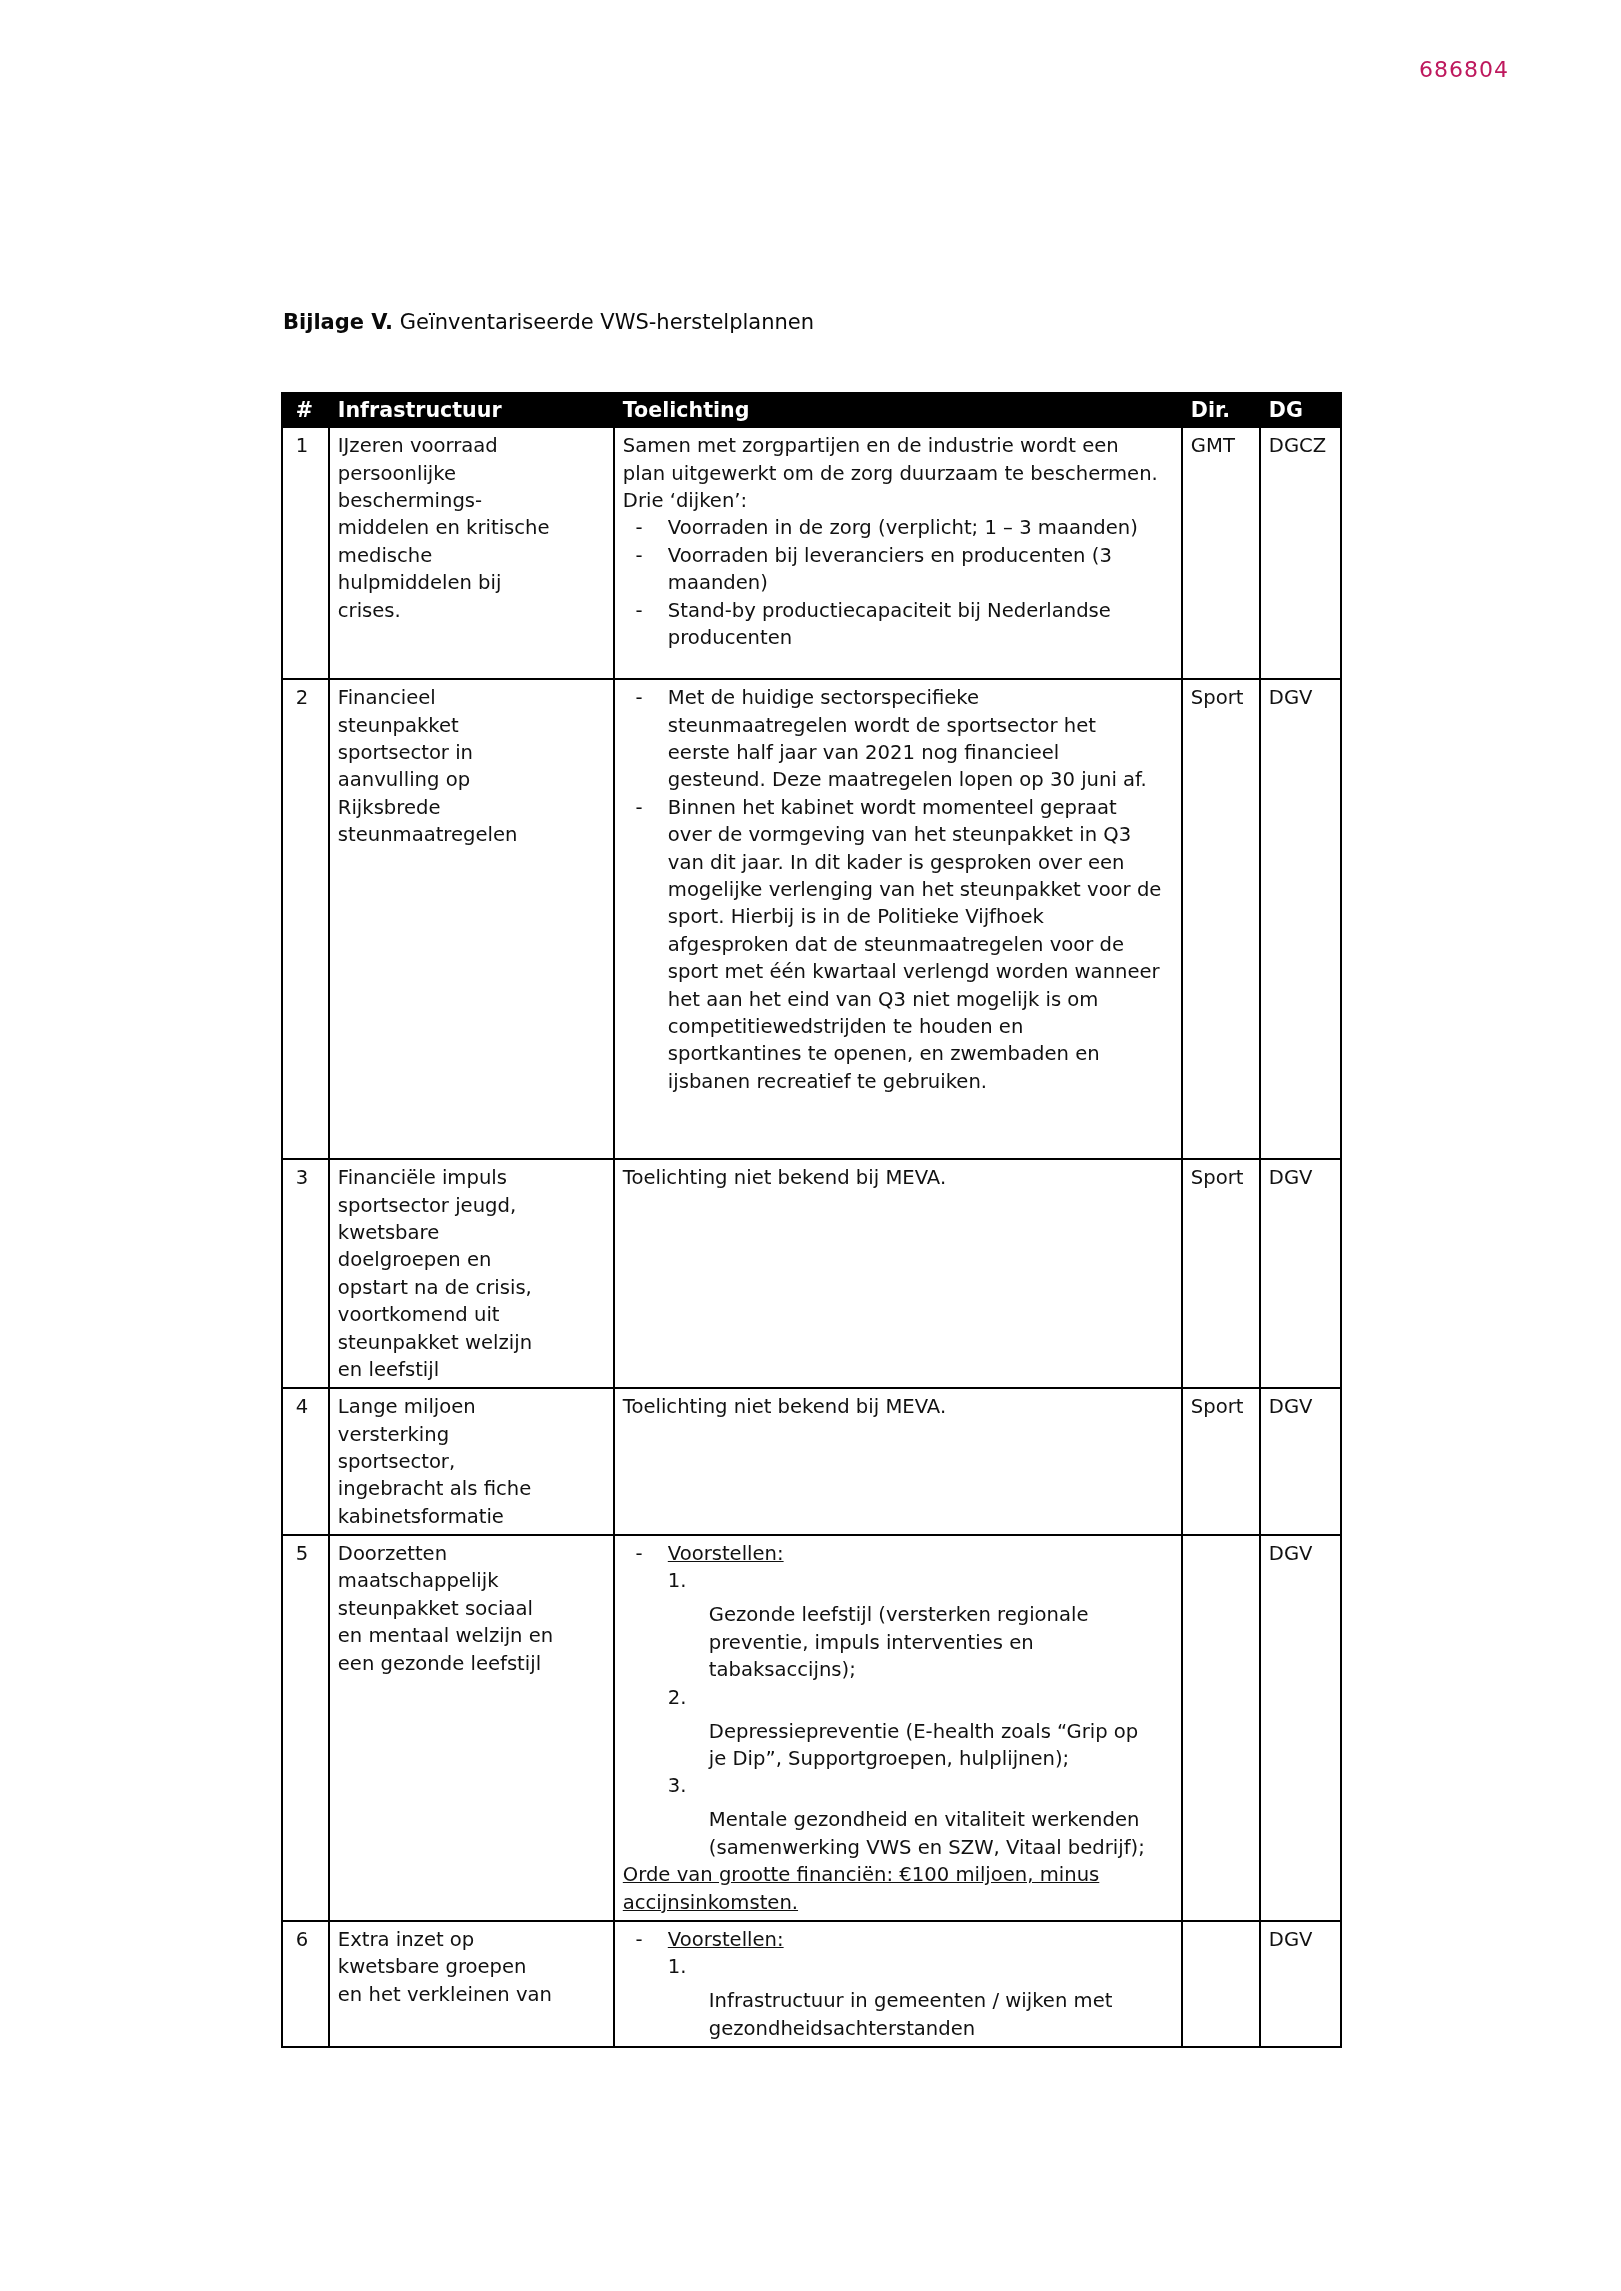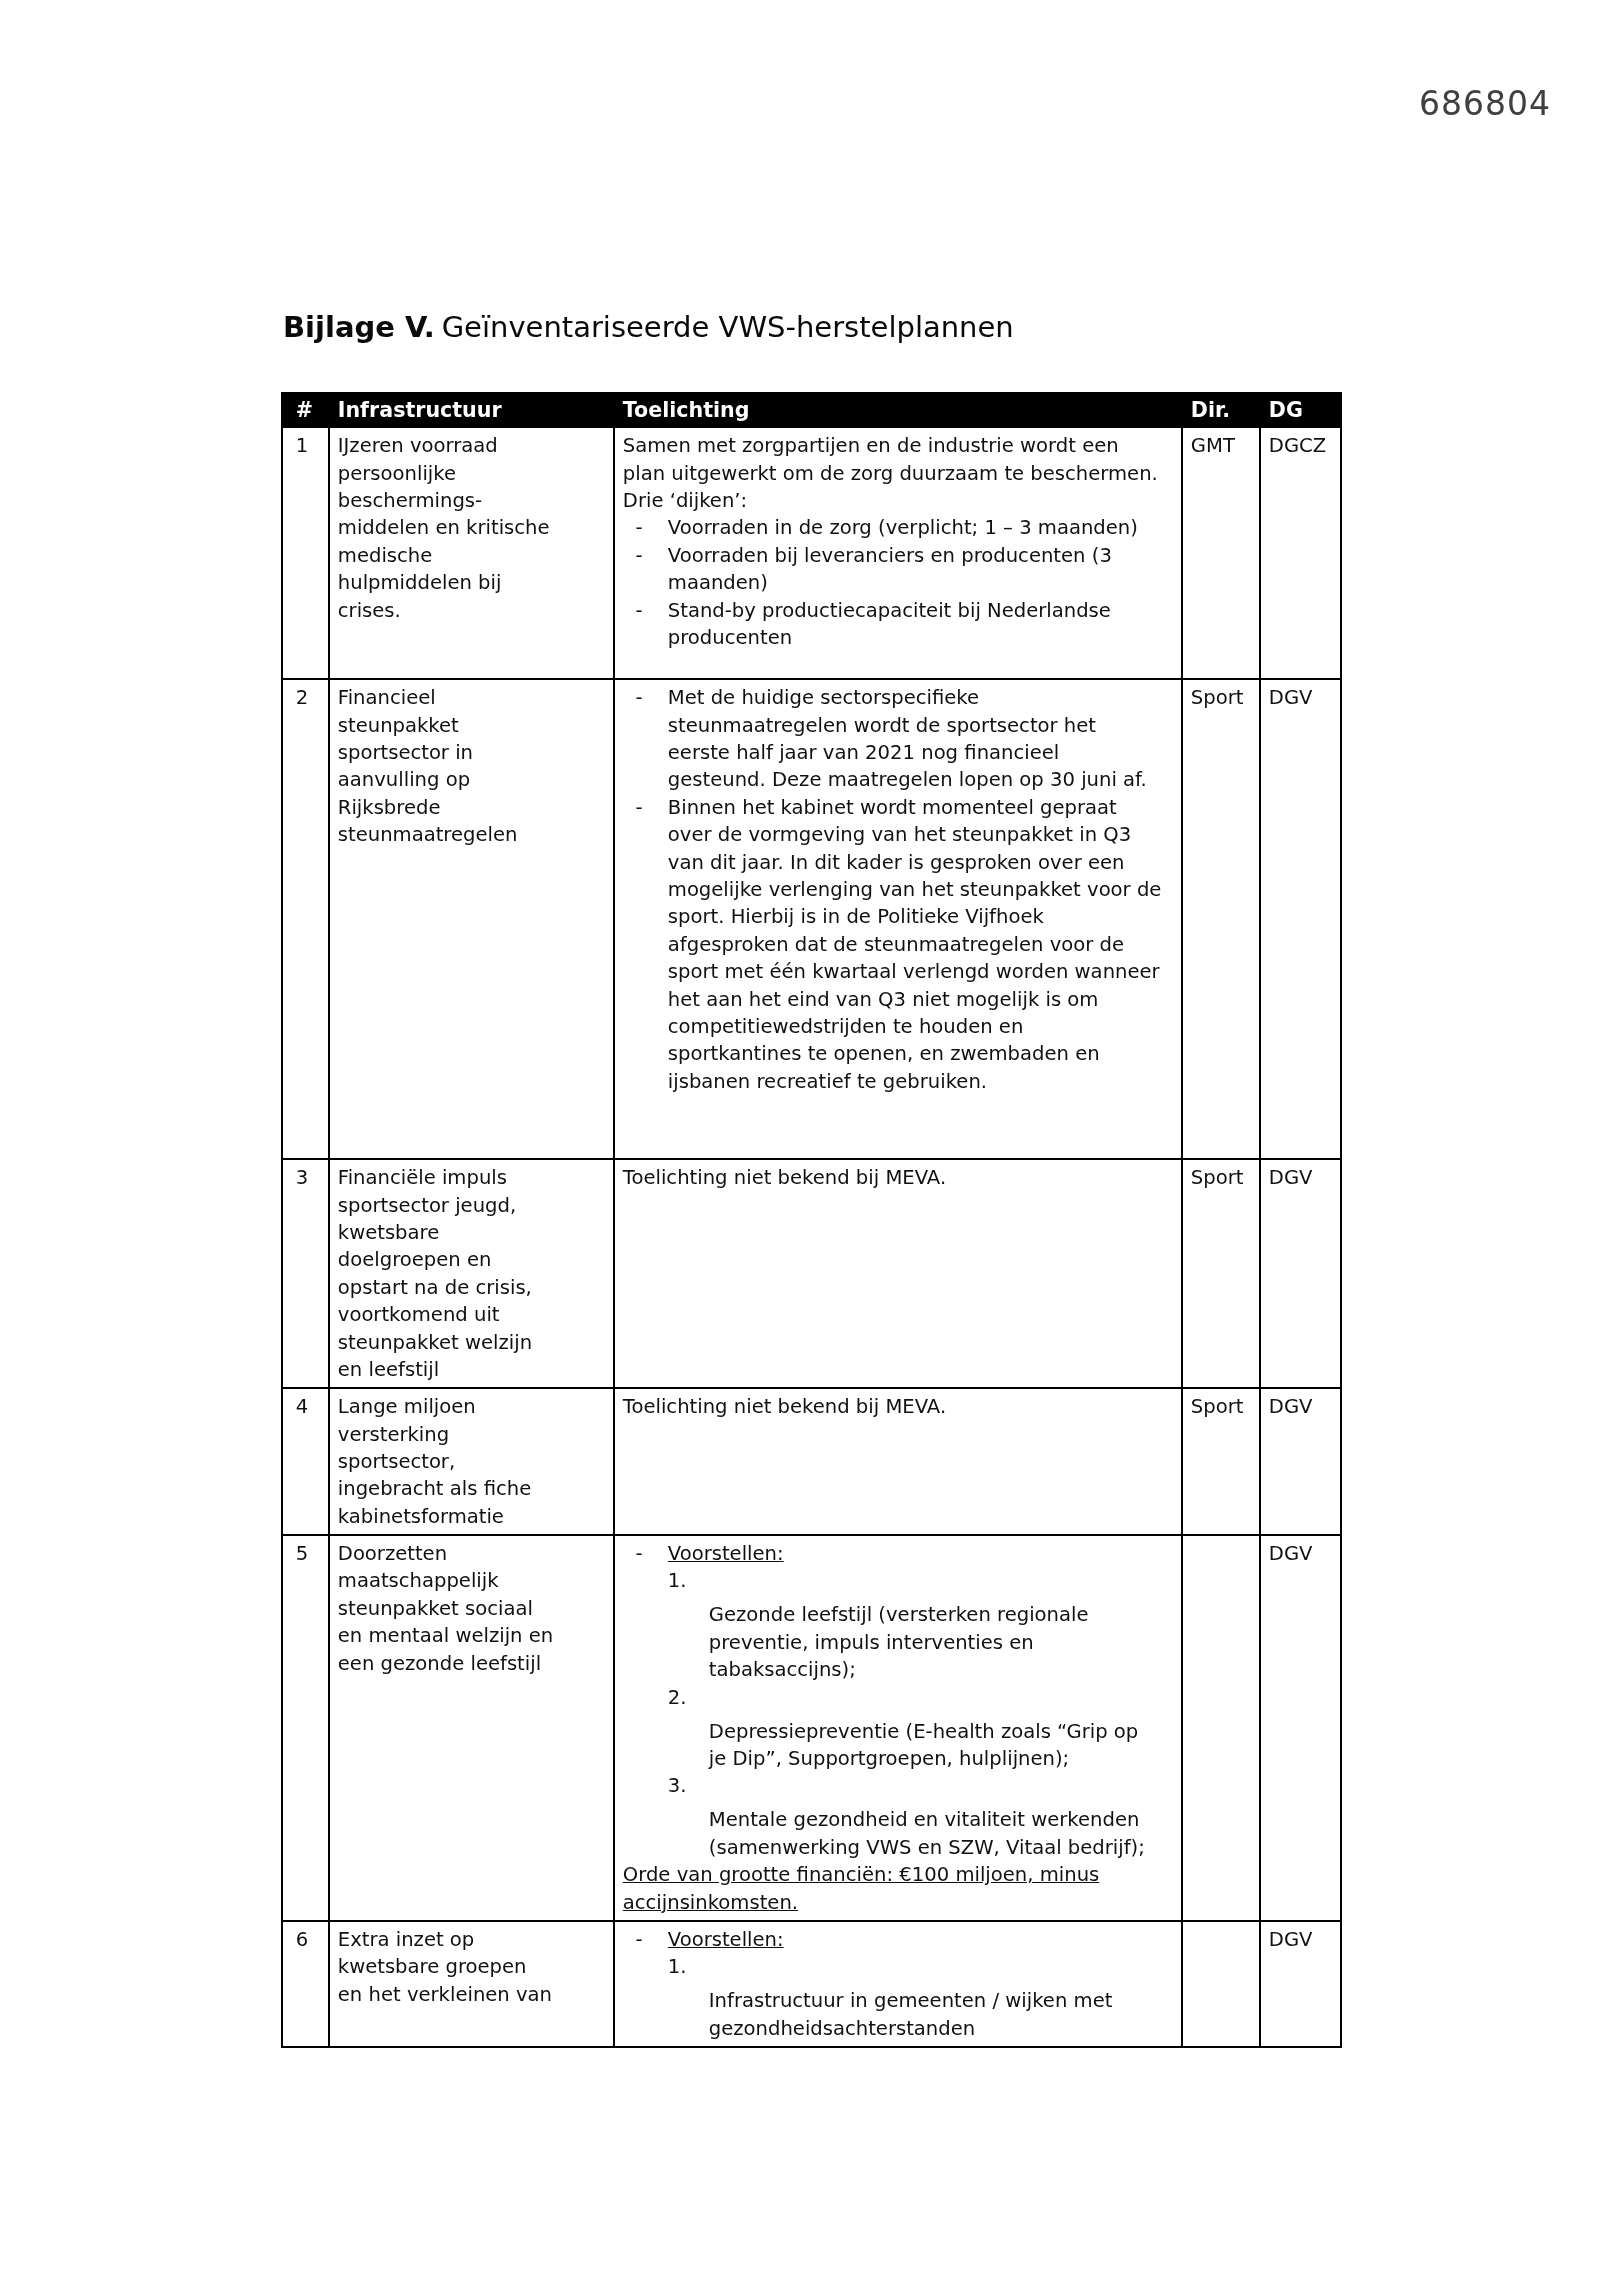--- a/index.html
+++ b/index.html
@@ -9,31 +9,31 @@
   }
   body {
     position: relative;
     width: 1621px;
     height: 2292px;
     font-family: "DejaVu Sans", "Liberation Sans", sans-serif;
     color: #111111;
   }
   .doc-number {
     position: absolute;
-    top: 84px;
+    top: 57px;
     left: 1419px;
-    font-size: 33px;
+    font-size: 22px;
     letter-spacing: 1px;
-    color: #404040;
+    color: #be185d;
   }
   .doc-title {
     position: absolute;
     top: 310px;
     left: 283px;
-    font-size: 29px;
+    font-size: 21px;
     color: #0a0a0a;
   }
   .doc-title .bold {
     font-weight: bold;
     padding-right: 6.9px;
   }
   table.main {
     position: absolute;
     top: 392px;
     left: 281px;

